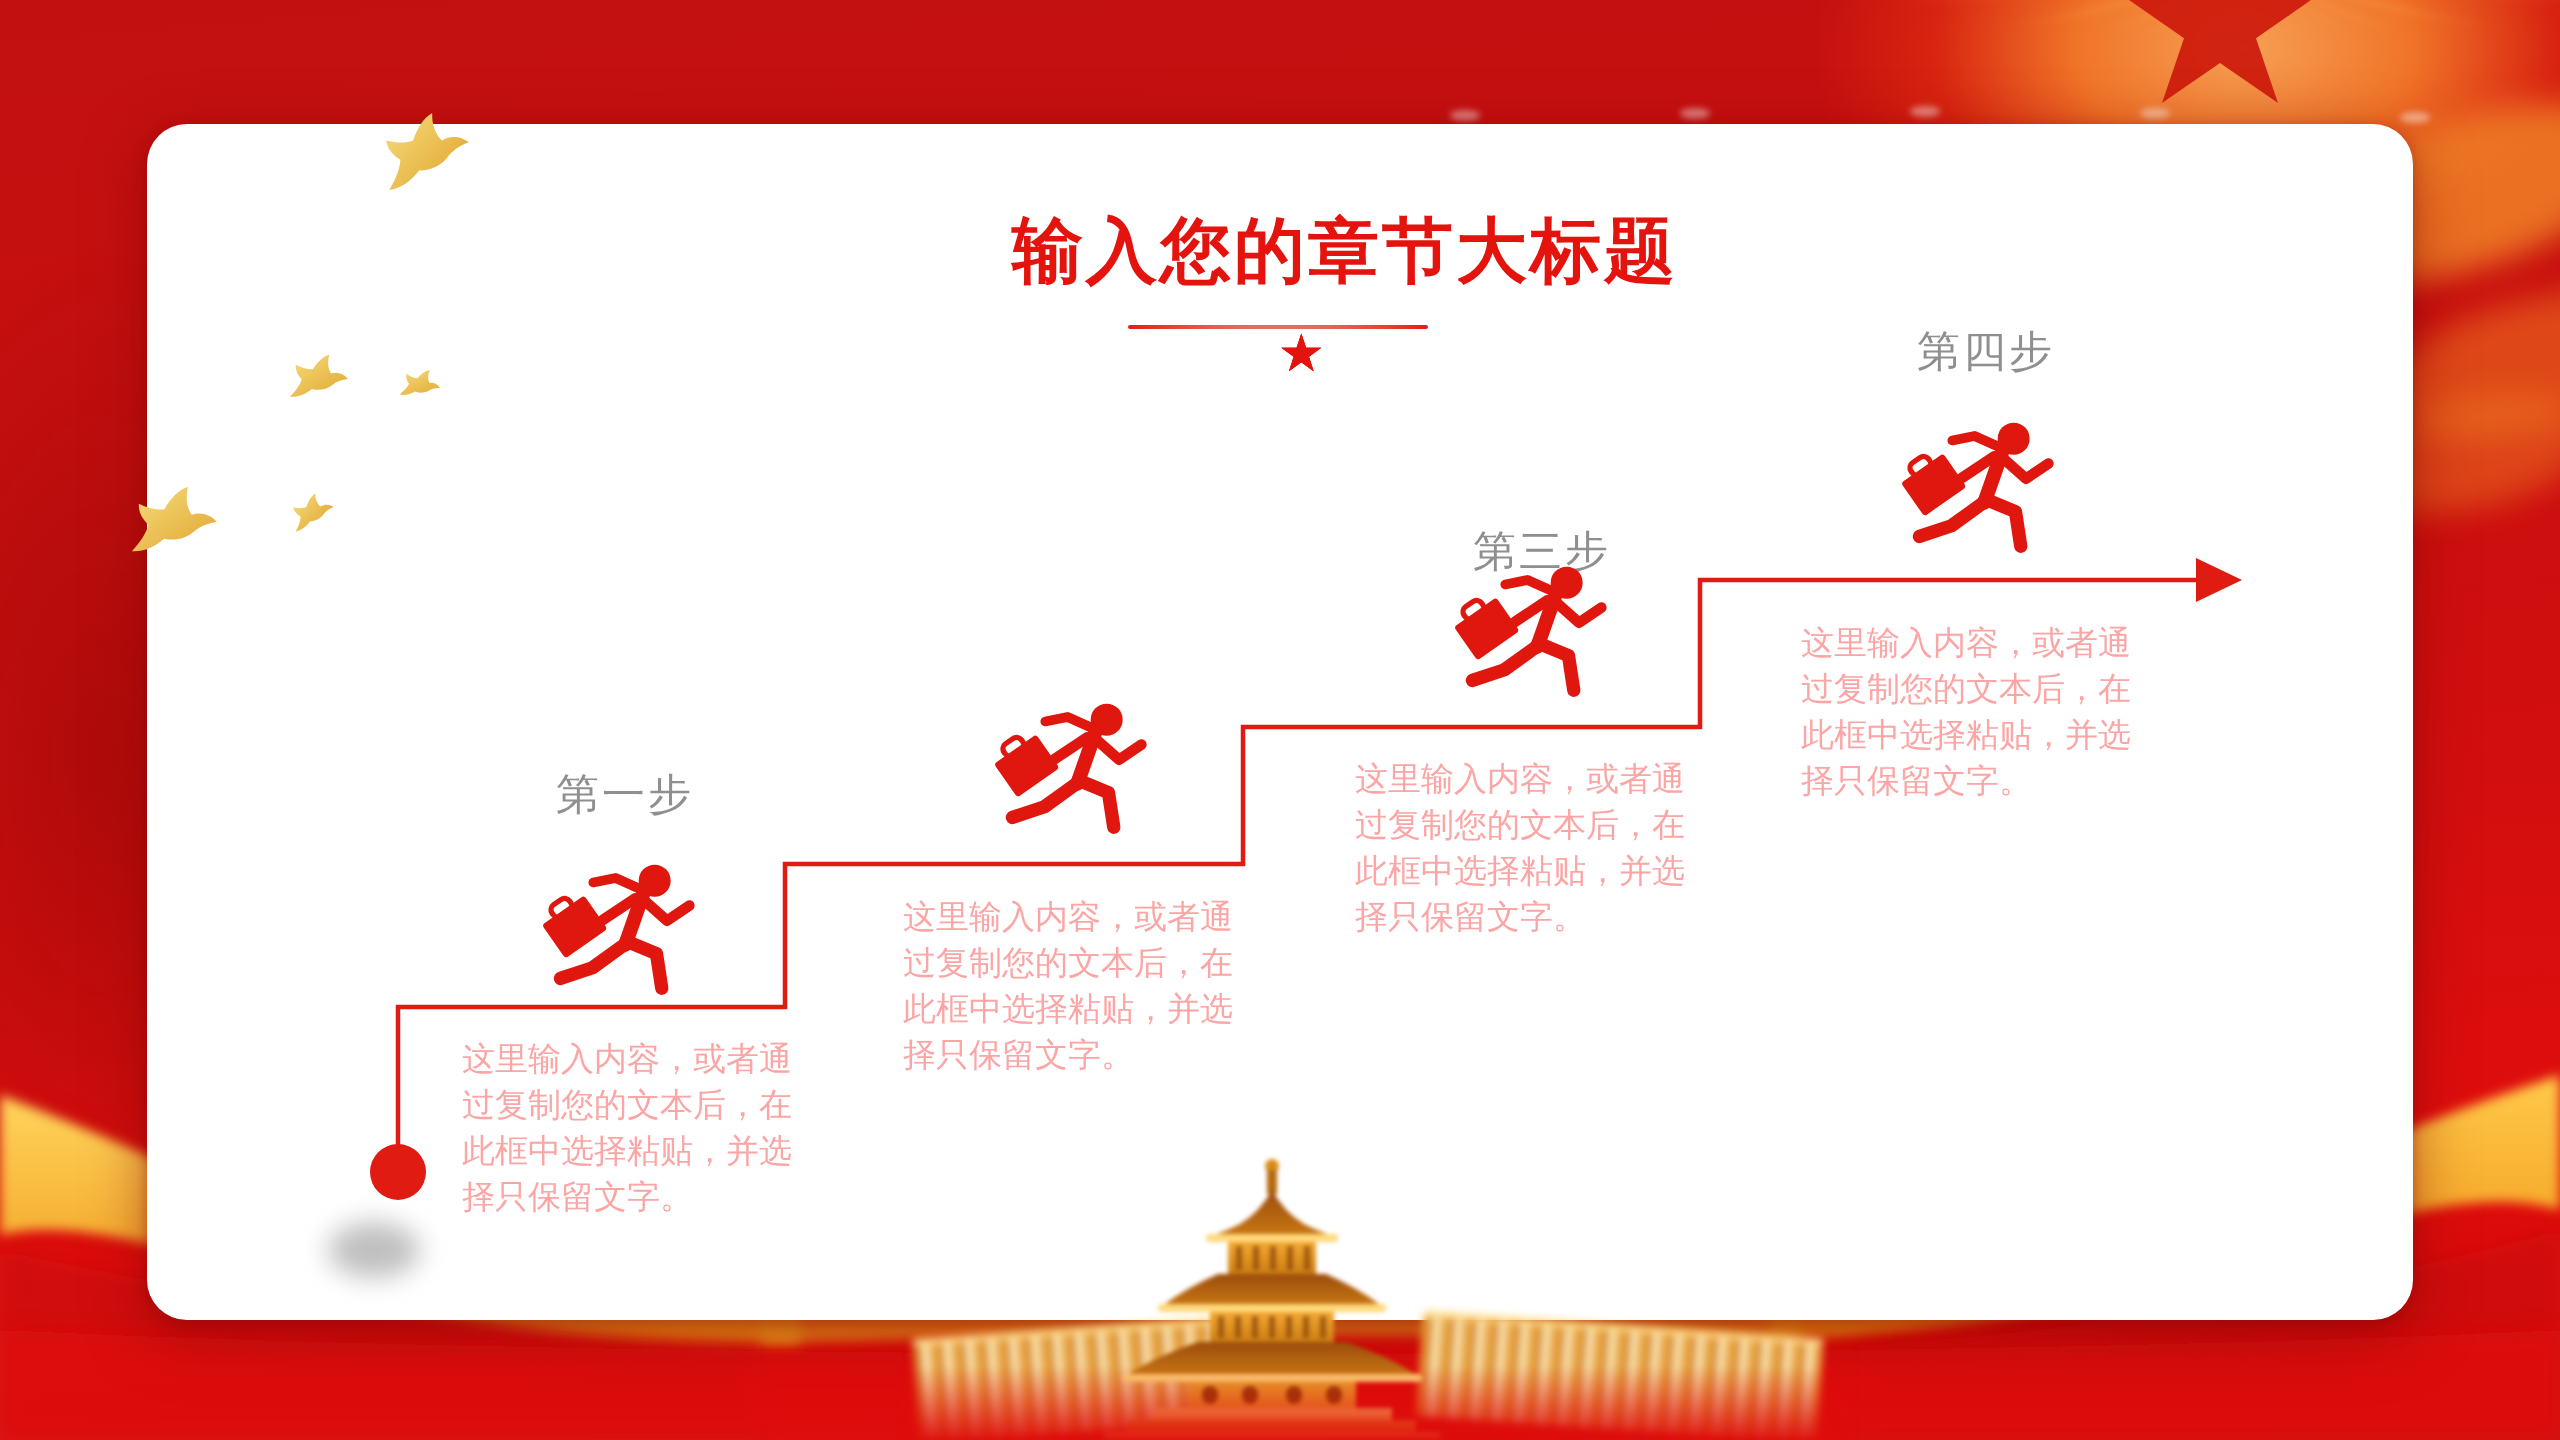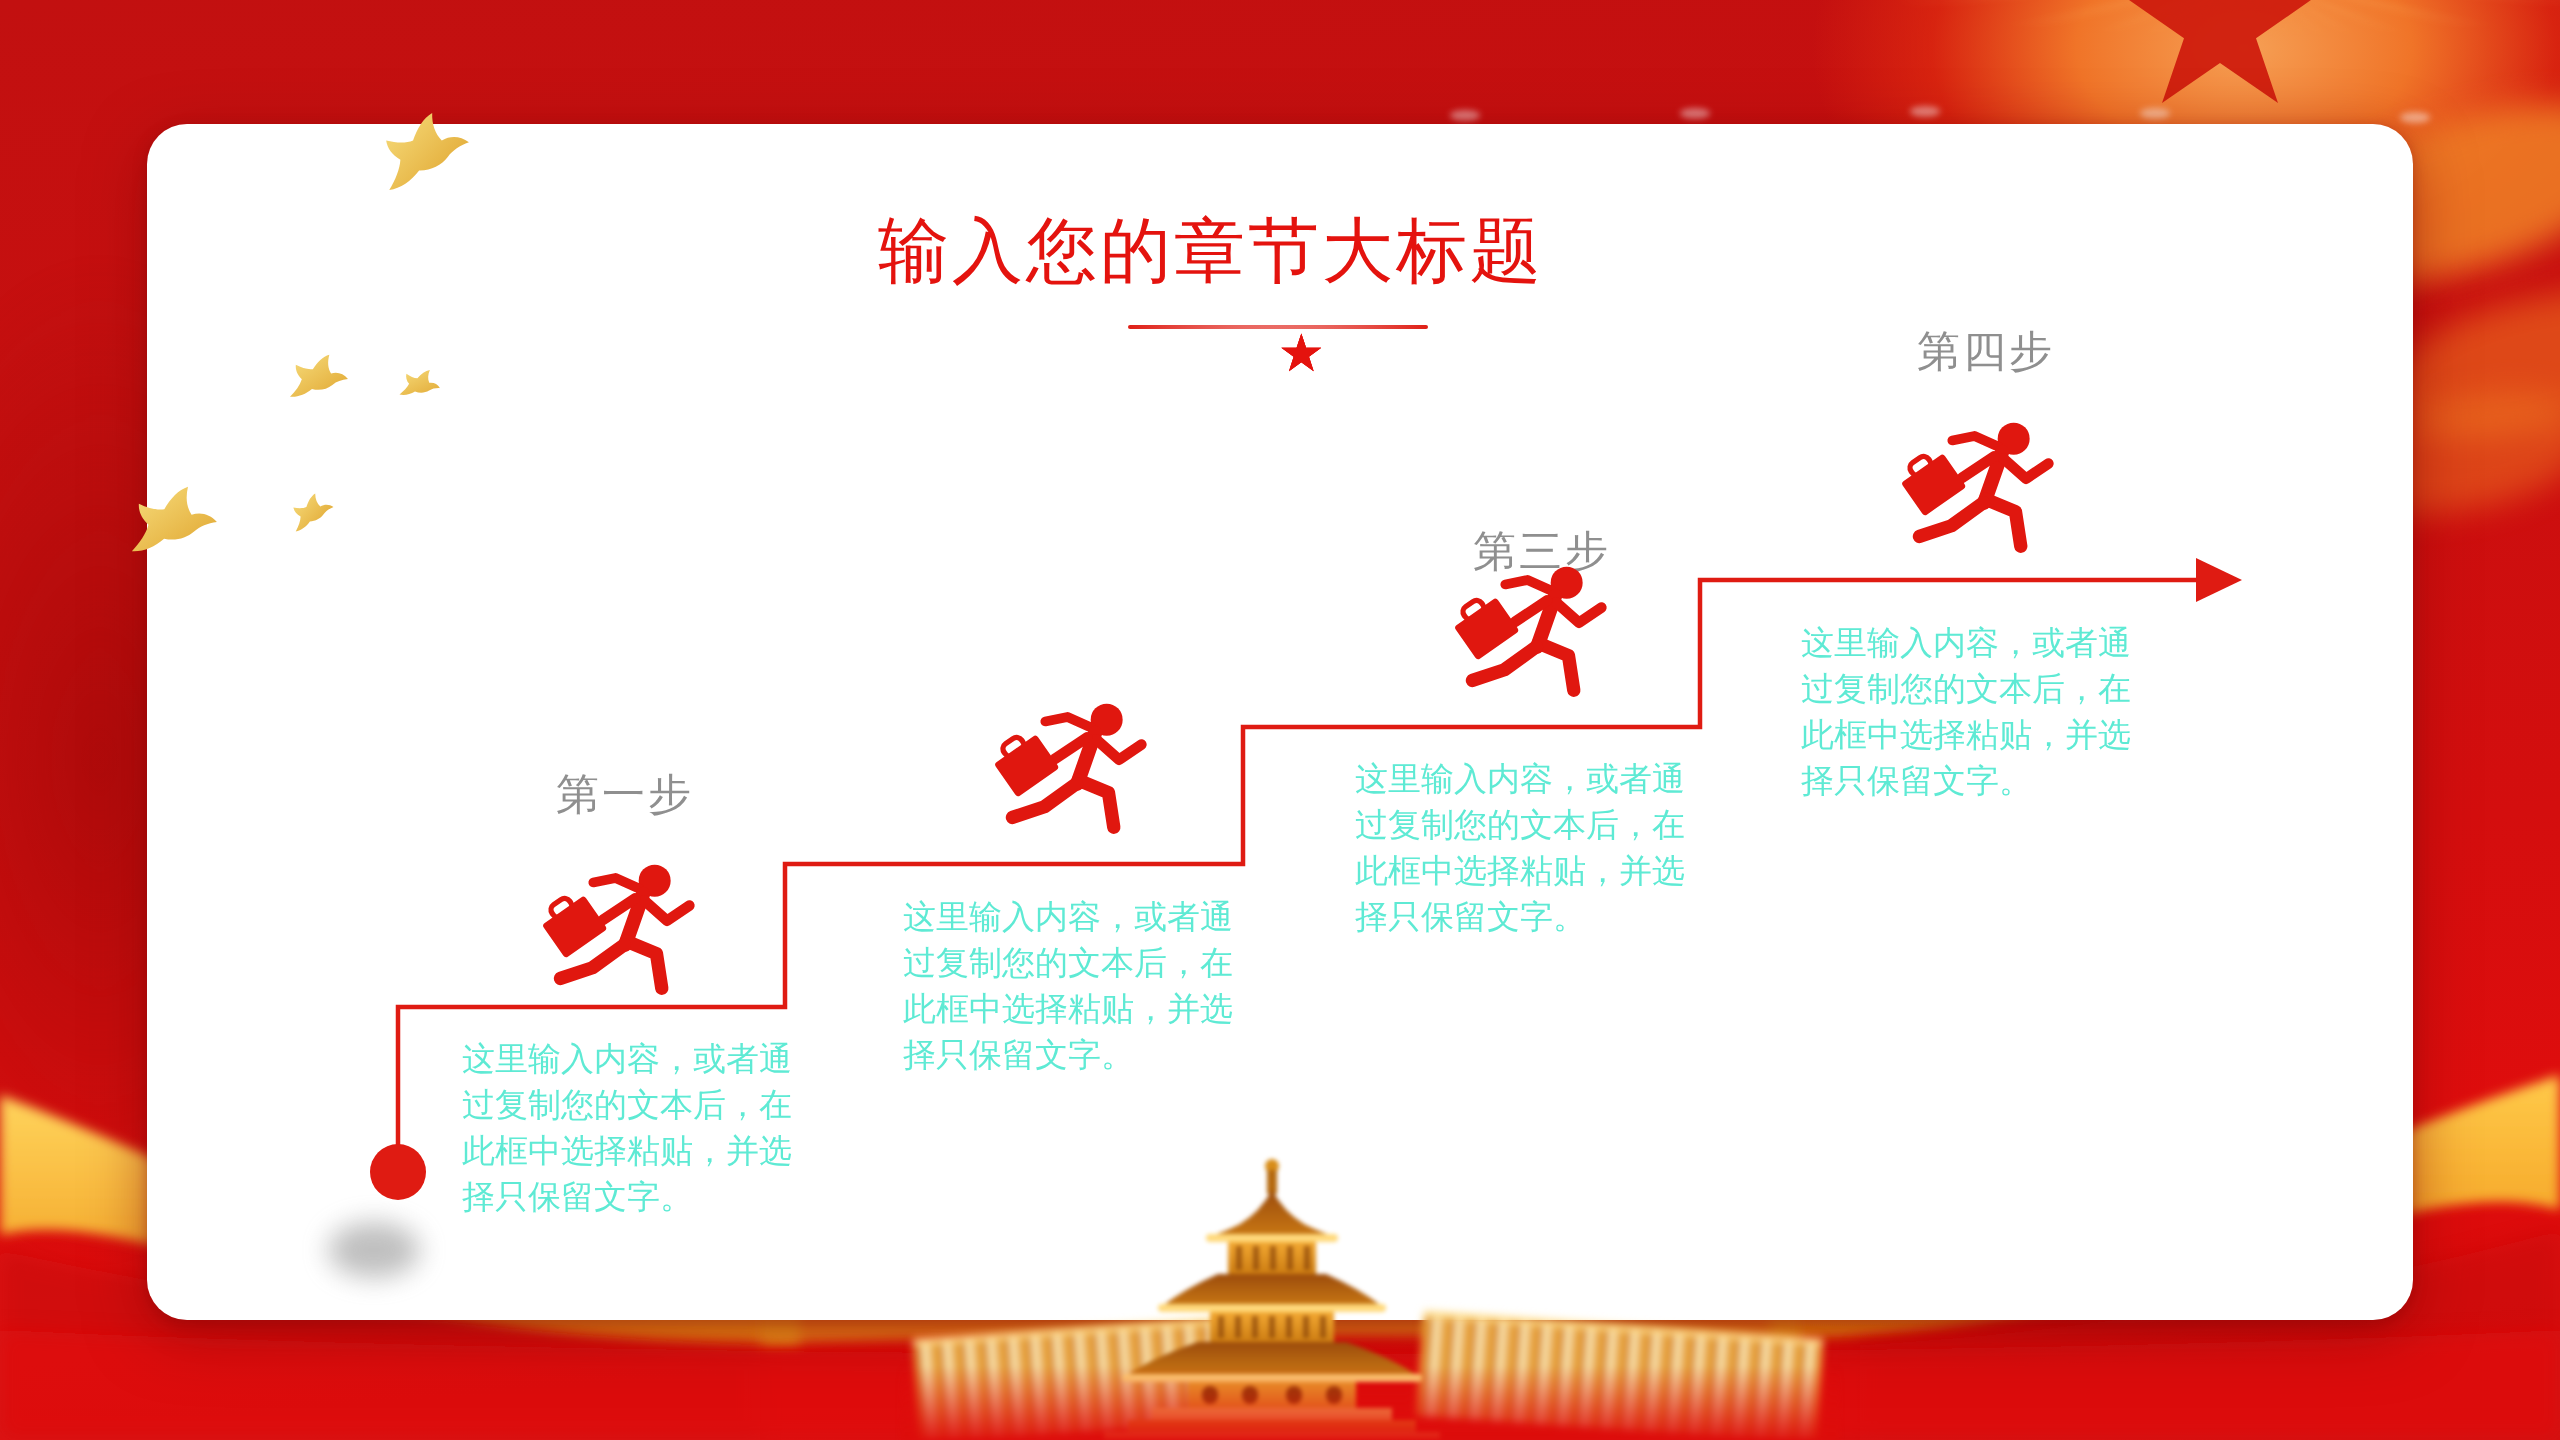--- a/index.html
+++ b/index.html
@@ -31,33 +31,33 @@
 
   
   .card{left:147px;top:124px;width:2266px;height:1196px;background:#ffffff;border-radius:40px;
         box-shadow:0 16px 60px rgba(130,5,5,.5),0 4px 14px rgba(130,5,5,.35);}
 
   
   .temple-wrap{left:900px;top:1156px;width:940px;height:284px;filter:blur(2.2px);}
   .birds{left:110px;top:90px;width:420px;height:500px;overflow:visible;}
 
   
-  .title{left:878px;top:204px;width:800px;text-align:left;font-size:71px;font-weight:normal;
+  .title{left:878px;top:204px;width:800px;text-align:right;font-size:71px;font-weight:bold;
          color:#e4130e;letter-spacing:3px;white-space:nowrap;}
   .divider{left:778px;top:301px;width:1000px;height:52px;display:flex;align-items:center;justify-content:center;gap:20px;}
   .divider>*{position:static;}
   .dline{width:300px;height:4px;border-radius:2px;}
   .dline.l{background:linear-gradient(90deg,rgba(224,34,24,0),rgba(224,34,24,.25) 35%,#df1f16);}
   .dline.r{background:linear-gradient(270deg,rgba(224,34,24,0),rgba(224,34,24,.25) 35%,#df1f16);}
   .stars{display:flex;gap:16px;color:#e4130e;font-size:52px;line-height:52px;}
 
   
   .step-label{width:300px;text-align:center;font-size:43px;color:#8f8f8f;letter-spacing:3px;white-space:nowrap;}
   .runner{width:214px;height:160px;}
-  .step-body{width:352px;font-size:33px;line-height:46px;color:#5eead4;letter-spacing:0;}
+  .step-body{width:352px;font-size:33px;line-height:46px;color:#fca5a5;letter-spacing:0;}
   #label1{left:475px;top:766px;} #runner1{left:537px;top:838px;} #body1{left:462px;top:1036px;}
   #label2{left:930px;top:609px;} #runner2{left:989px;top:677px;} #body2{left:903px;top:894px;}
   #label3{left:1392px;top:476px;margin-top:47px;} #runner3{left:1449px;top:540px;} #body3{left:1355px;top:756px;}
   #label4{left:1836px;top:323px;} #runner4{left:1896px;top:396px;} #body4{left:1801px;top:620px;}
 
   .stairs{left:0;top:0;width:2560px;height:1440px;pointer-events:none;}
   .defs-holder{width:0;height:0;overflow:hidden;}
 </style>
 </head>
 <body>

